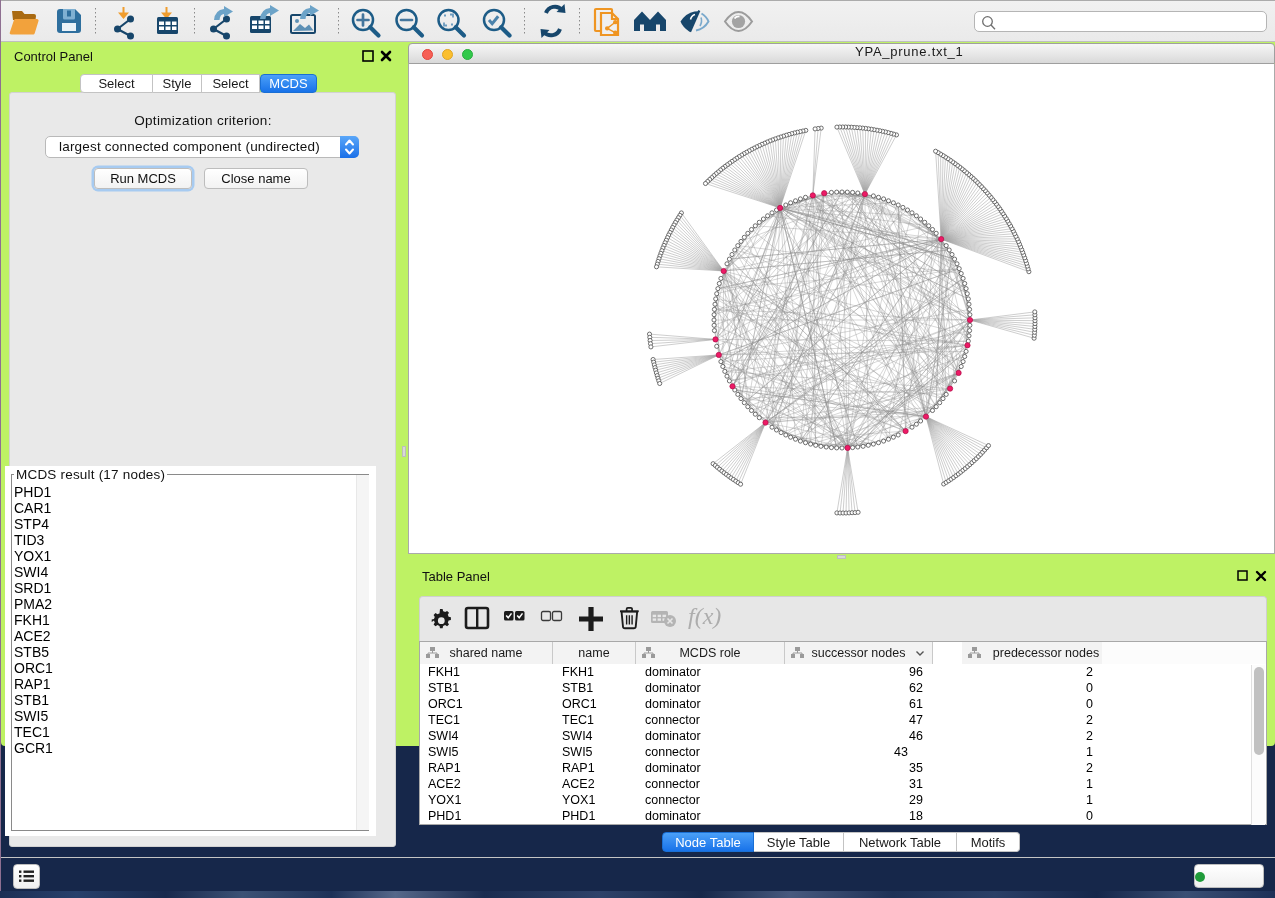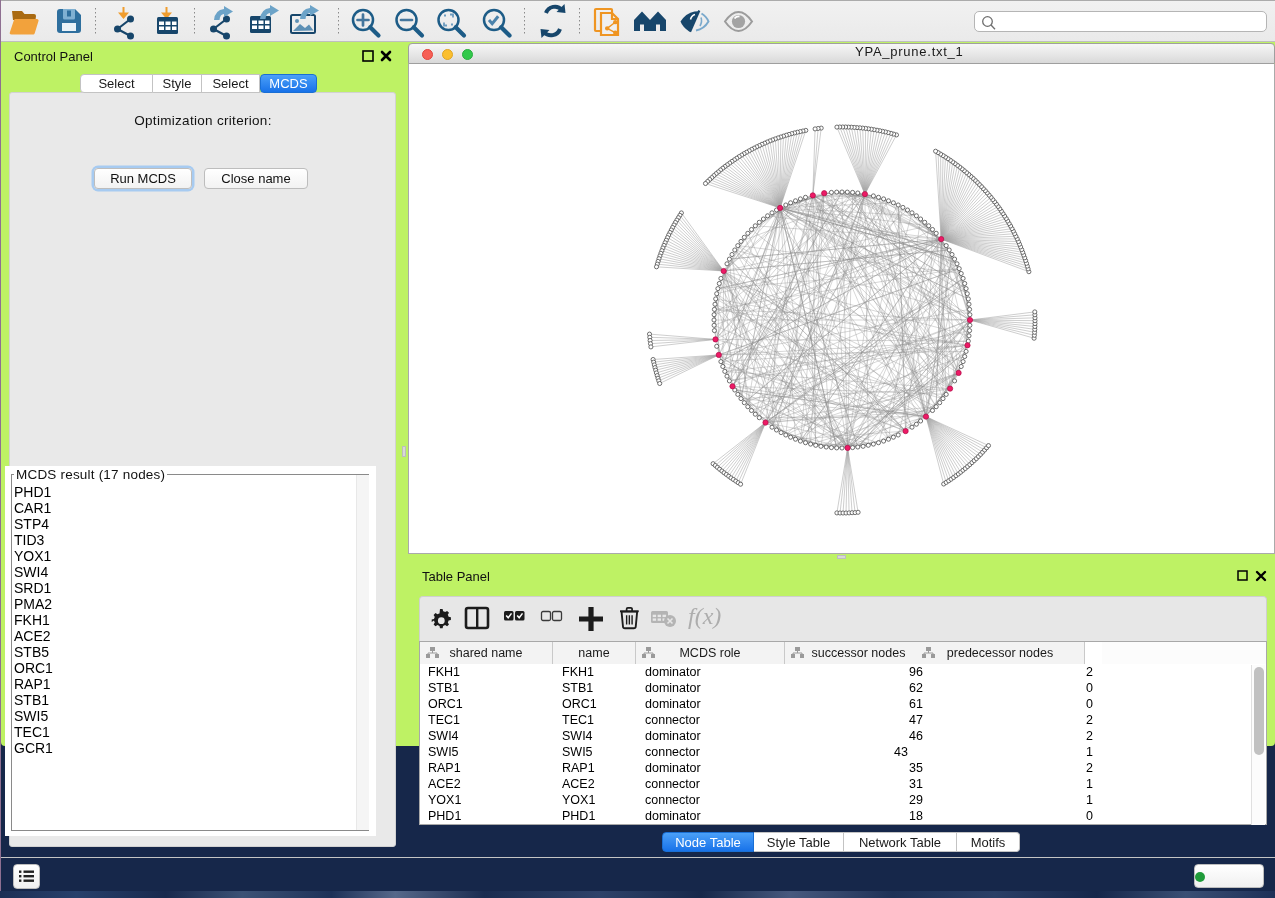--- a/index.html
+++ b/index.html
@@ -149,20 +149,23 @@
         <path d="M20 2l8 8M28 2l-8 8" stroke="#000" stroke-width="2.6" stroke-linecap="round"></path>
       </svg>
     <div id="cp-body"></div>
     <div id="cp-tabs">
         <div class="tab" style="left:0;width:73px;border-radius:4px 0 0 4px">Select</div>
         <div class="tab" style="left:73px;width:49px;border-left:none">Style</div>
         <div class="tab" style="left:122px;width:58px;border-left:none">Select</div>
         <div class="tab sel" style="left:180px;width:57px;border-radius:4px">MCDS</div>
       </div>
     <div id="optlabel">Optimization criterion:</div>
+    <div id="combo">largest connected component (undirected)<span class="step"><svg width="19" height="22" viewBox="0 0 19 22">
+            <path d="M6 8.5l3.5-4 3.5 4M6 13.5l3.5 4 3.5-4" stroke="#fff" stroke-width="2" fill="none" stroke-linecap="round" stroke-linejoin="round"></path>
+          </svg></span></div>
     <div class="btn" id="runbtn" style="left:93px;top:168px;width:98px;box-shadow:0 0 0 2.5px #a7cbf1">Run MCDS</div>
     <div class="btn" style="left:203px;top:168px;width:104px">Close name</div>
     <div id="mcdsbox">
       <div id="mcdsfs">
           <div id="mcdslegend">MCDS result (17 nodes)</div>
         </div>
       <div id="mcdssb"></div>
       <div id="mcdslist">PHD1<br>CAR1<br>STP4<br>TID3<br>YOX1<br>SWI4<br>SRD1<br>PMA2<br>FKH1<br>ACE2<br>STB5<br>ORC1<br>RAP1<br>STB1<br>SWI5<br>TEC1<br>GCR1</div>
     </div>
   </div>
@@ -606,21 +609,21 @@
         <div class="th" style="left:365px;width:148px"><span style="position:absolute;left:6px;top:0"><svg width="13" height="11" viewBox="0 0 13 11" style="vertical-align:-1px">
               <g fill="#9a9a9a">
                 <rect x="4" y="0" width="5" height="4"></rect>
                 <rect x="0" y="7" width="4" height="4"></rect>
                 <rect x="9" y="7" width="4" height="4"></rect>
                 <path d="M6.5 4v2M2 7V6h9v1" stroke="#9a9a9a" fill="none"></path>
               </g>
             </svg></span>successor nodes<svg width="10" height="7" viewBox="0 0 10 7" style="position:absolute;right:7px;top:8px">
             <path d="M1.5 1.5l3.5 3.5L8.5 1.5" stroke="#555" stroke-width="1.4" fill="none"></path>
           </svg></div>
-        <div class="th" style="left:496px;width:169px"><span style="position:absolute;left:6px;top:0"><svg width="13" height="11" viewBox="0 0 13 11" style="vertical-align:-1px">
+        <div class="th" style="left:542px;width:169px"><span style="position:absolute;left:6px;top:0"><svg width="13" height="11" viewBox="0 0 13 11" style="vertical-align:-1px">
               <g fill="#9a9a9a">
                 <rect x="4" y="0" width="5" height="4"></rect>
                 <rect x="0" y="7" width="4" height="4"></rect>
                 <rect x="9" y="7" width="4" height="4"></rect>
                 <path d="M6.5 4v2M2 7V6h9v1" stroke="#9a9a9a" fill="none"></path>
               </g>
             </svg></span>predecessor nodes</div>
         <div class="th" style="left:682px;width:164px;border-right:none;background:#fcfcfc"></div>
         <div class="tr" style="left:8px;top:22px">FKH1</div>
         <div class="tr" style="left:142px;top:22px">FKH1</div>

